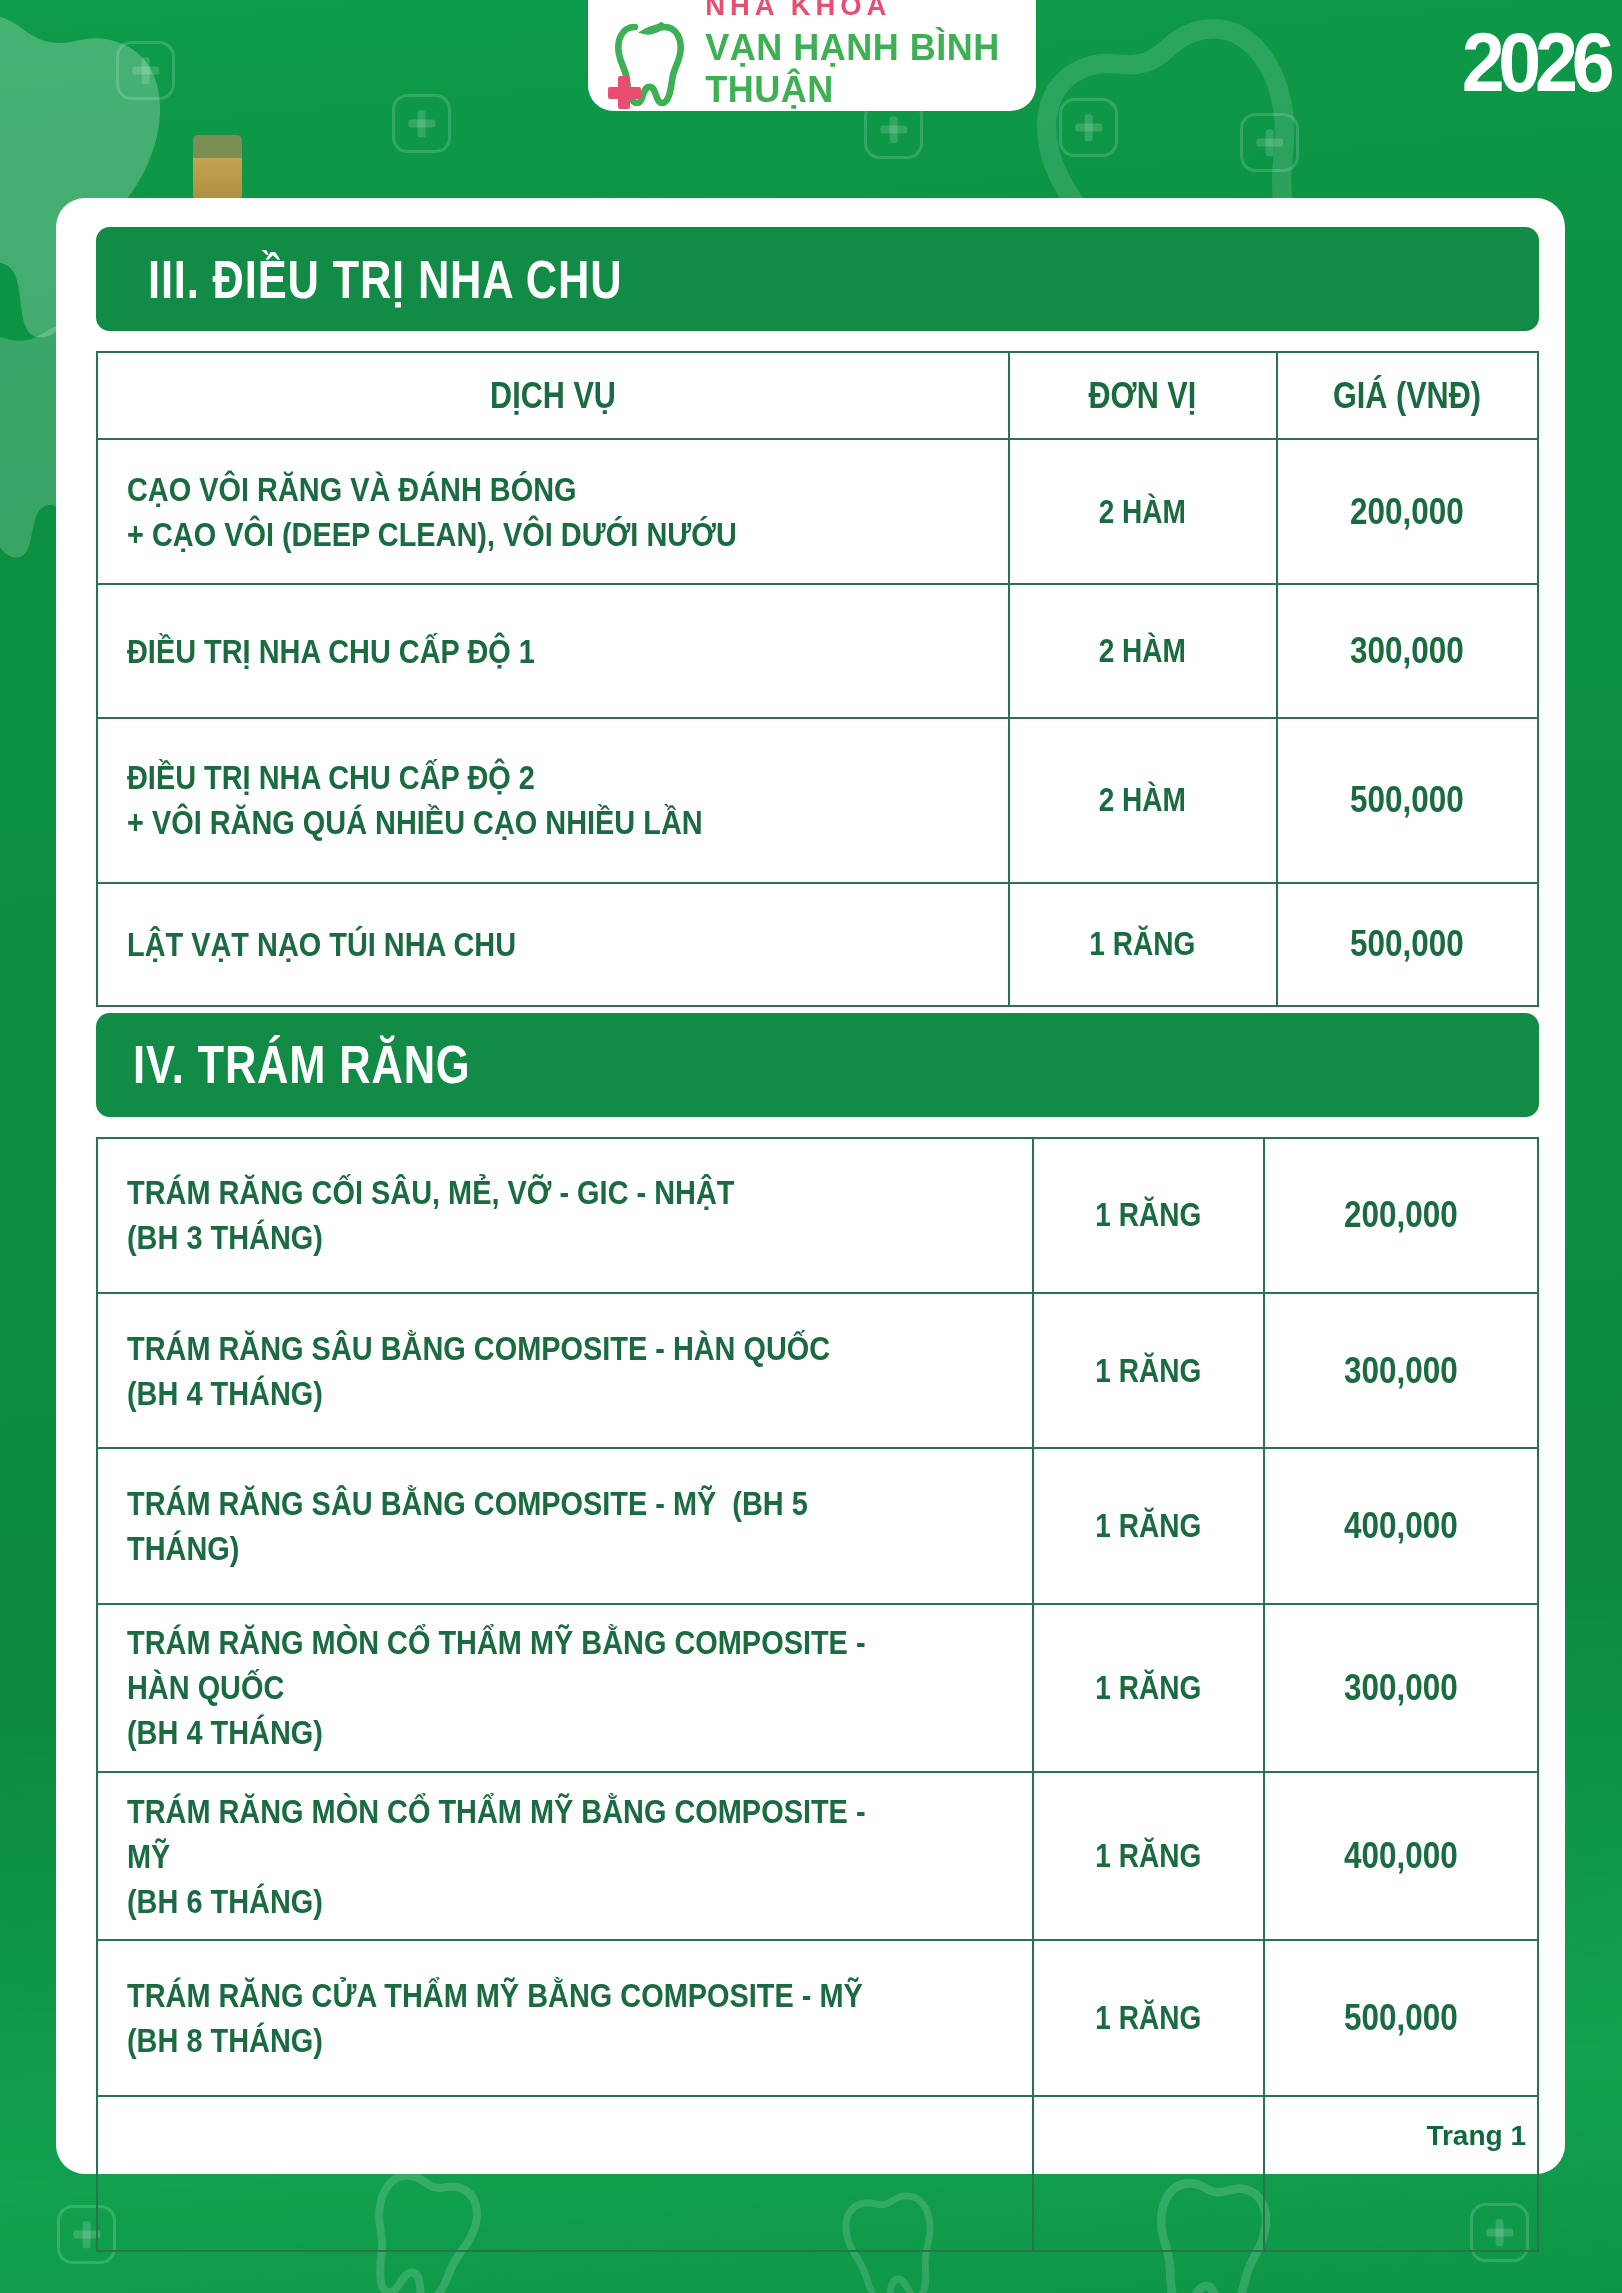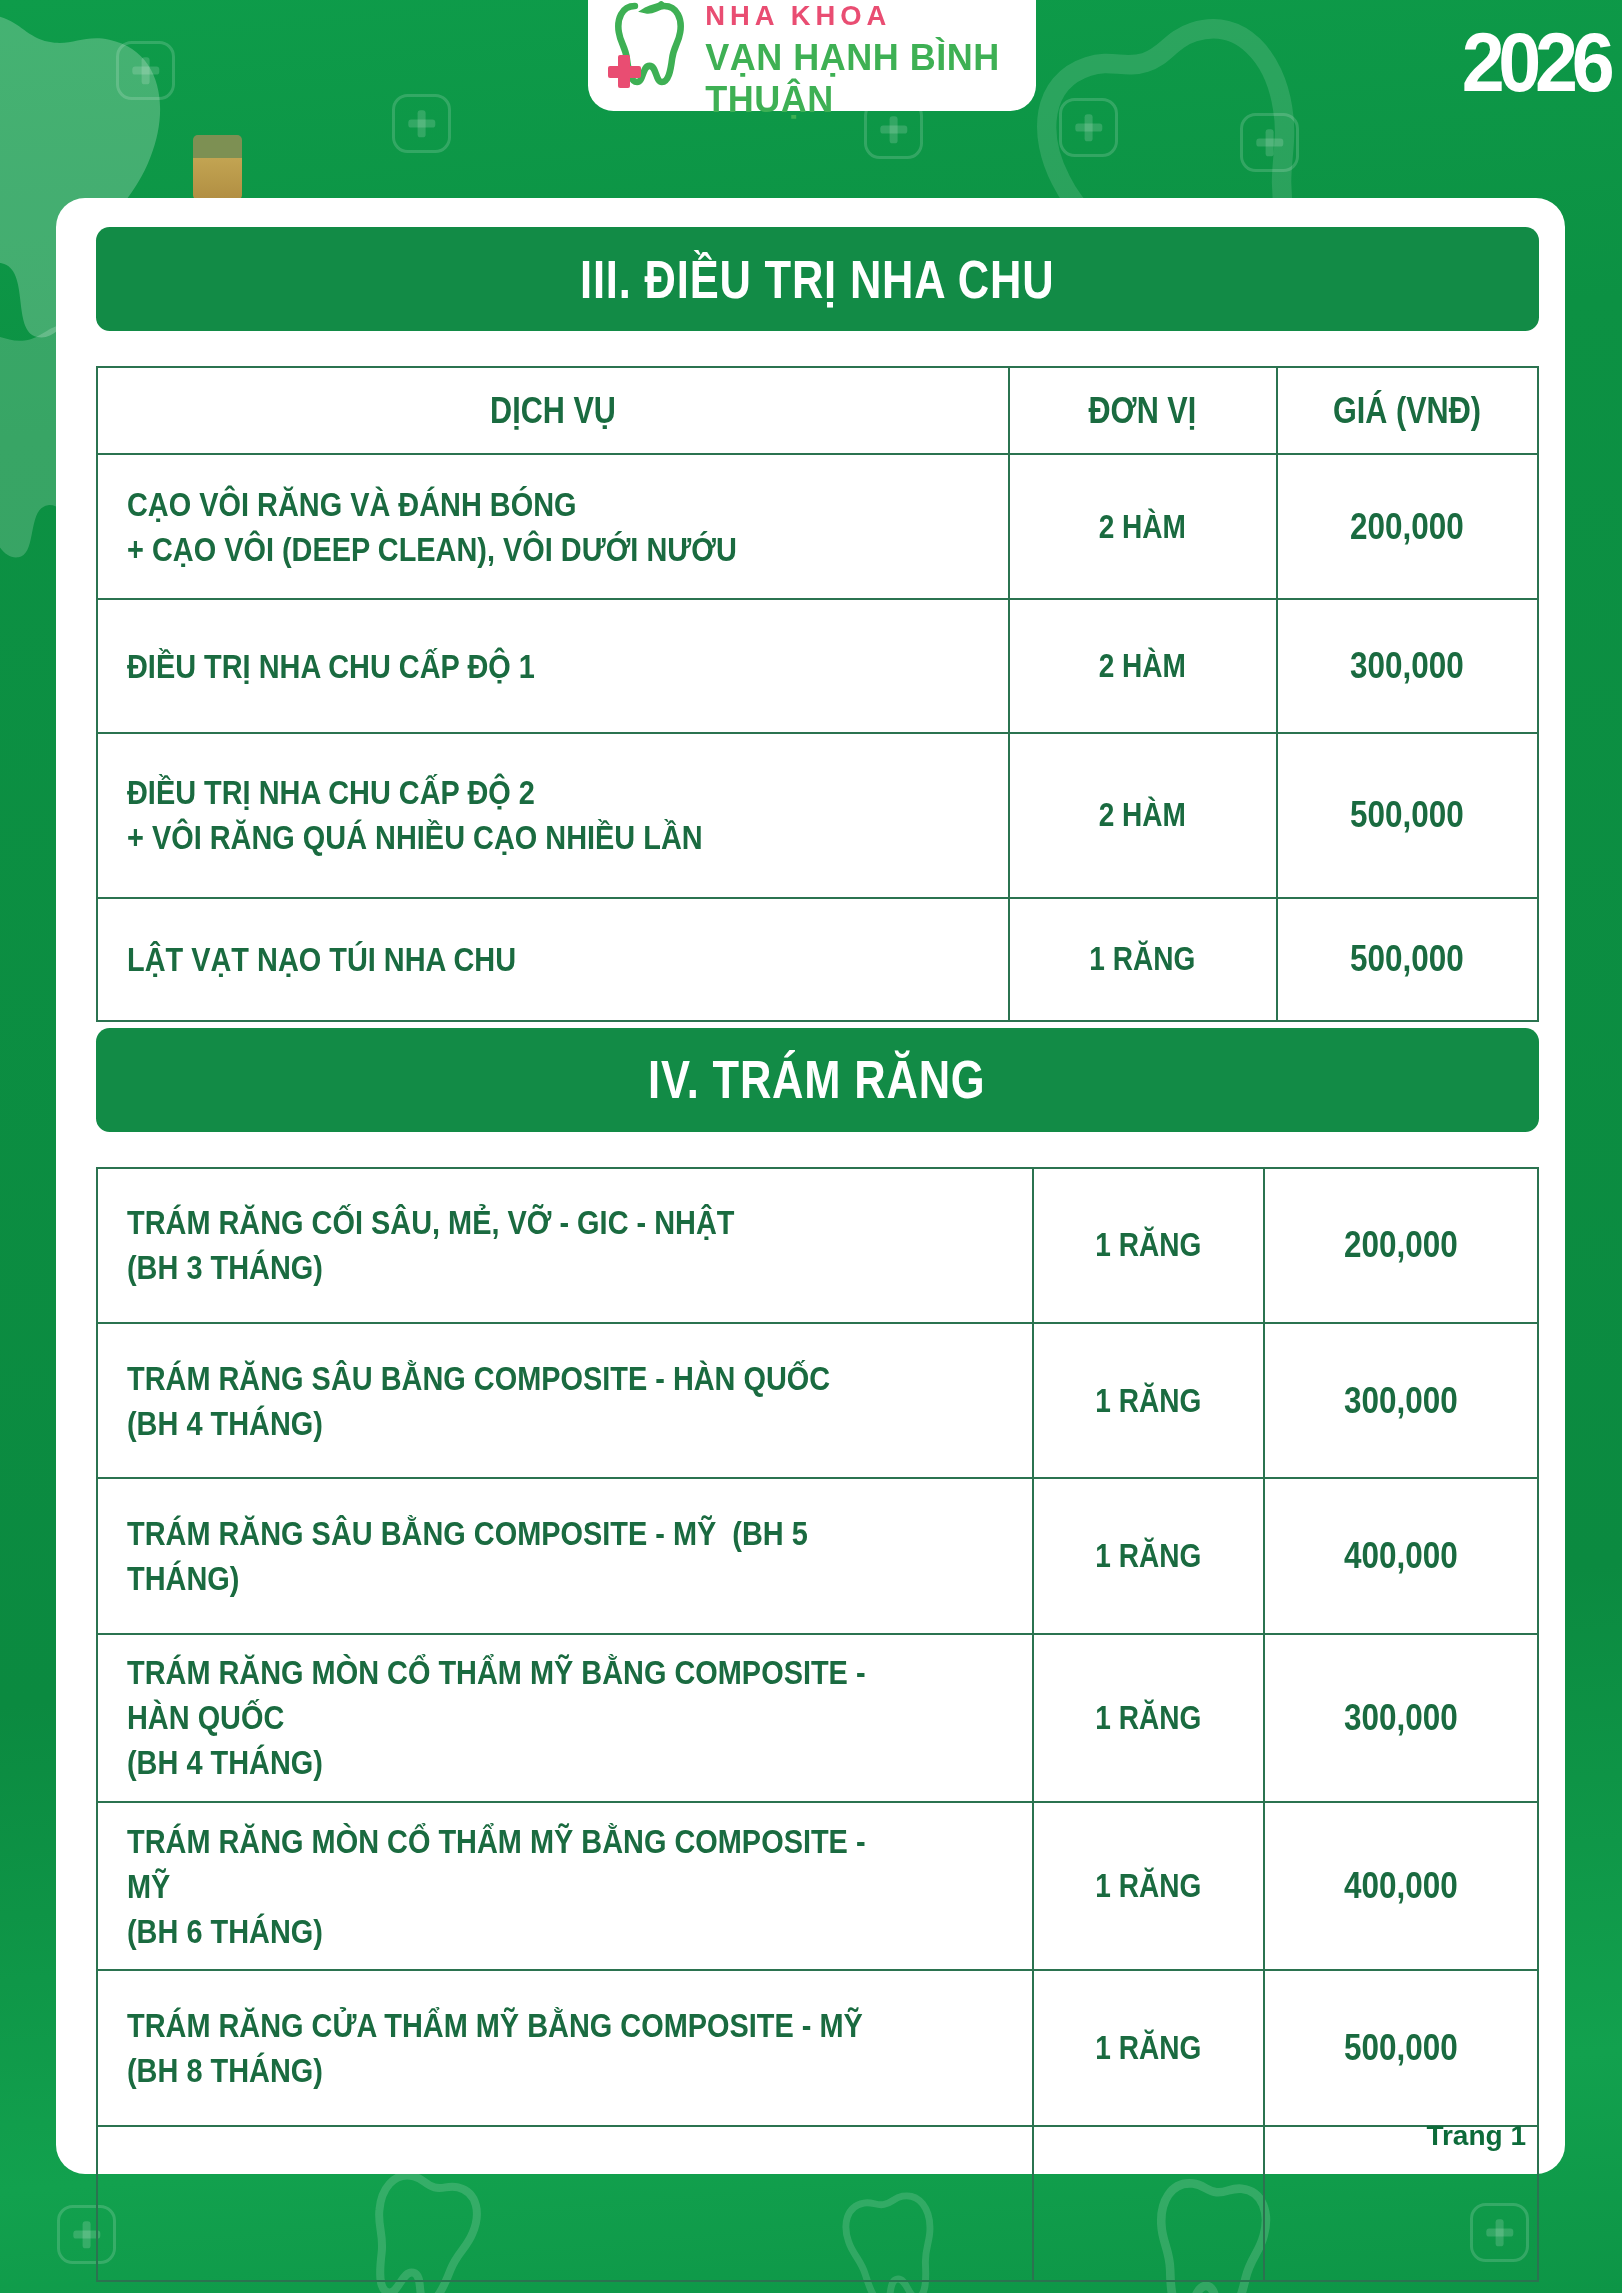--- a/index.html
+++ b/index.html
@@ -20,38 +20,38 @@
   .badge{width:53px;height:53px;border:3.9px solid rgba(255,255,255,.16);border-radius:15.7px;}
   .badge b{position:absolute;left:50%;top:50%;background:rgba(255,255,255,.16);transform:translate(-50%,-50%);border-radius:2.9px;}
   .badge b.h{width:27.4px;height:8.8px;}
   .badge b.v{width:8.8px;height:27.4px;}
   .tooth-mark{opacity:.30;}
   .tooth-line{opacity:.12;}
   .yellow-thing{left:193px;top:135px;width:49px;height:65px;border-radius:4.9px;
     background:linear-gradient(180deg,#7d9053 0%,#7d9053 36%,#c2a452 36%,#b18e42 100%);}
   
   .logo-box{position:absolute;left:588px;top:0;width:448px;height:111px;background:#ffffff;
-    border-radius:0 0 25.5px 25.5px;display:flex;align-items:flex-start;gap:15.7px;padding-left:21.6px;box-sizing:border-box;z-index:3;}
+    border-radius:0 0 25.5px 25.5px;display:flex;align-items:flex-end;gap:15.7px;padding-left:21.6px;box-sizing:border-box;z-index:3;}
   .tooth-wrap{position:relative;width:80px;height:90px;flex:0 0 auto;}
   .tooth-wrap svg{position:absolute;left:3.9px;top:0;}
   .logo-cross{position:absolute;left:-2px;bottom:2px;width:33px;height:33px;}
   .logo-cross i{position:absolute;background:var(--pink);border-radius:2px;}
   .logo-cross .ch{left:0;top:10.8px;width:33px;height:11.8px;}
   .logo-cross .cv{left:10.8px;top:0;width:11.8px;height:33px;}
   .brand-text{display:flex;flex-direction:column;gap:4.9px;}
   .brand-line1{color:var(--pink);font-weight:bold;font-size:27.4px;letter-spacing:4.9px;}
   .brand-line2{color:var(--logo-green);font-weight:bold;font-size:36px;letter-spacing:0.5px;}
   
   .year{position:absolute;top:13.7px;right:13.7px;color:#ffffff;font-weight:bold;font-size:84px;
     letter-spacing:-6.9px;transform:scaleX(.92);transform-origin:right top;z-index:3;}
   
   .card{position:absolute;left:56px;top:198px;width:1509px;height:1976px;background:#ffffff;
     border-radius:29px;box-sizing:border-box;padding:29px 26.5px 0 40px;z-index:2;}
   .banner{height:104px;background:var(--banner);border-radius:13.7px;display:flex;align-items:center;
-    justify-content:center;margin-bottom:35px;}
+    margin-bottom:20px;}
   .banner-title{color:#ffffff;font-weight:bold;font-size:53px;letter-spacing:1px;
     display:inline-block;transform:scaleX(.82);white-space:nowrap;}
   table.price-table{width:100%;border-collapse:collapse;margin-bottom:6px;table-layout:fixed;}
   .price-table th,.price-table td{border:2px solid var(--border);vertical-align:middle;}
   .price-table th{height:83px;text-align:center;}
   .cond{display:inline-block;transform:scaleX(.85);white-space:pre-wrap;color:var(--ink);font-weight:bold;}
   th .cond{font-size:36px;transform-origin:center;}
   td.service{text-align:left;padding:15.7px 15.7px 15.7px 29px;}
   td.service .cond{font-size:34px;line-height:45px;transform-origin:left center;text-align:left;}
   td.unit,td.price{text-align:center;padding:7.8px 3.9px;}

